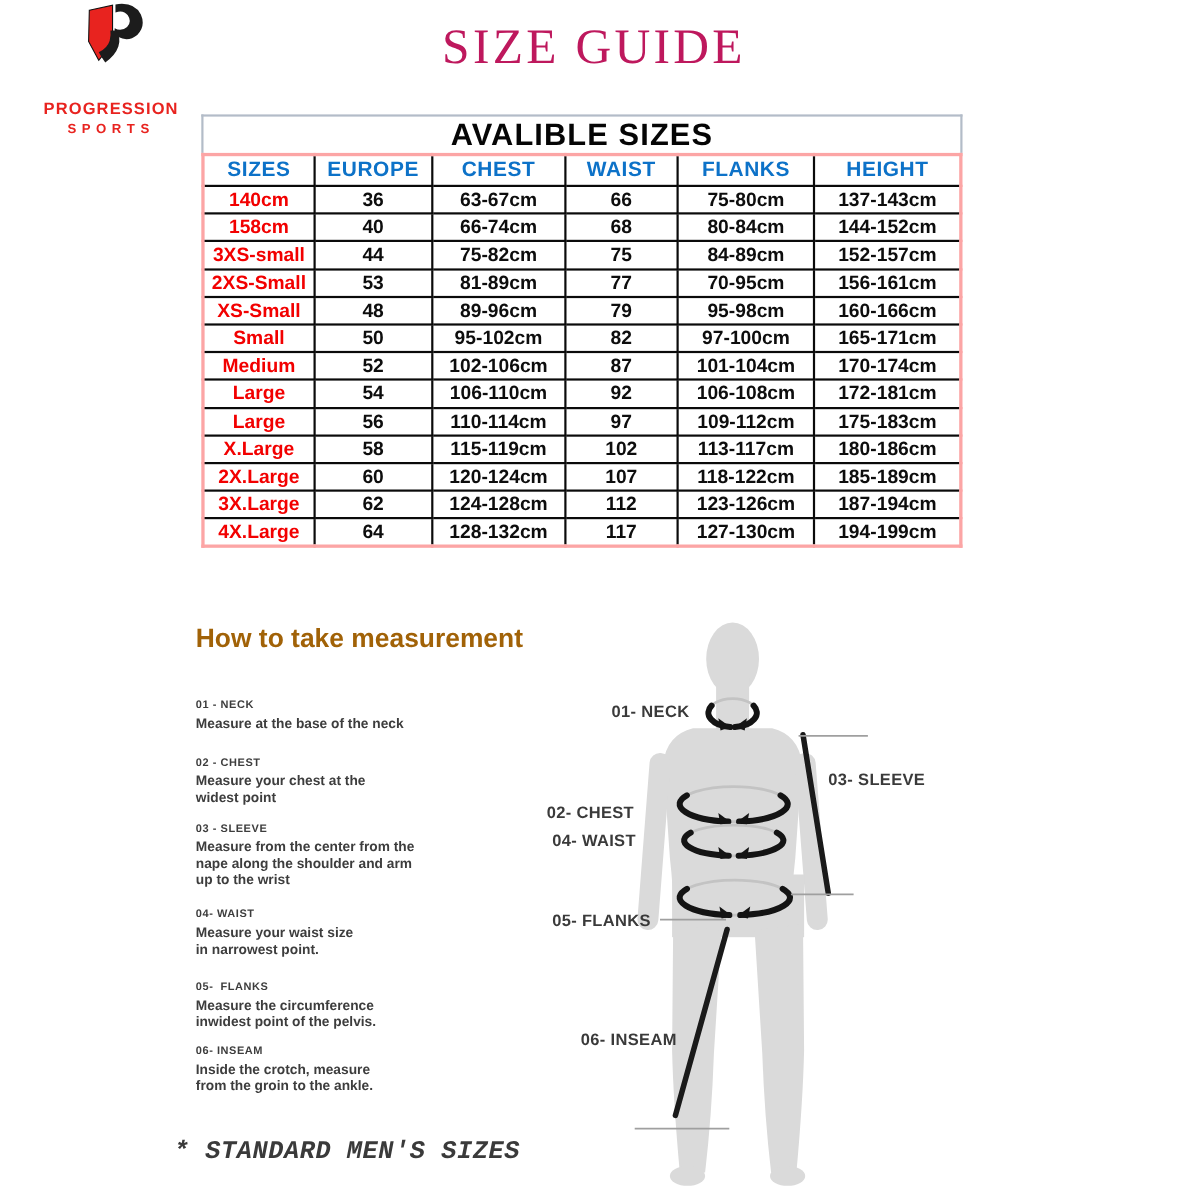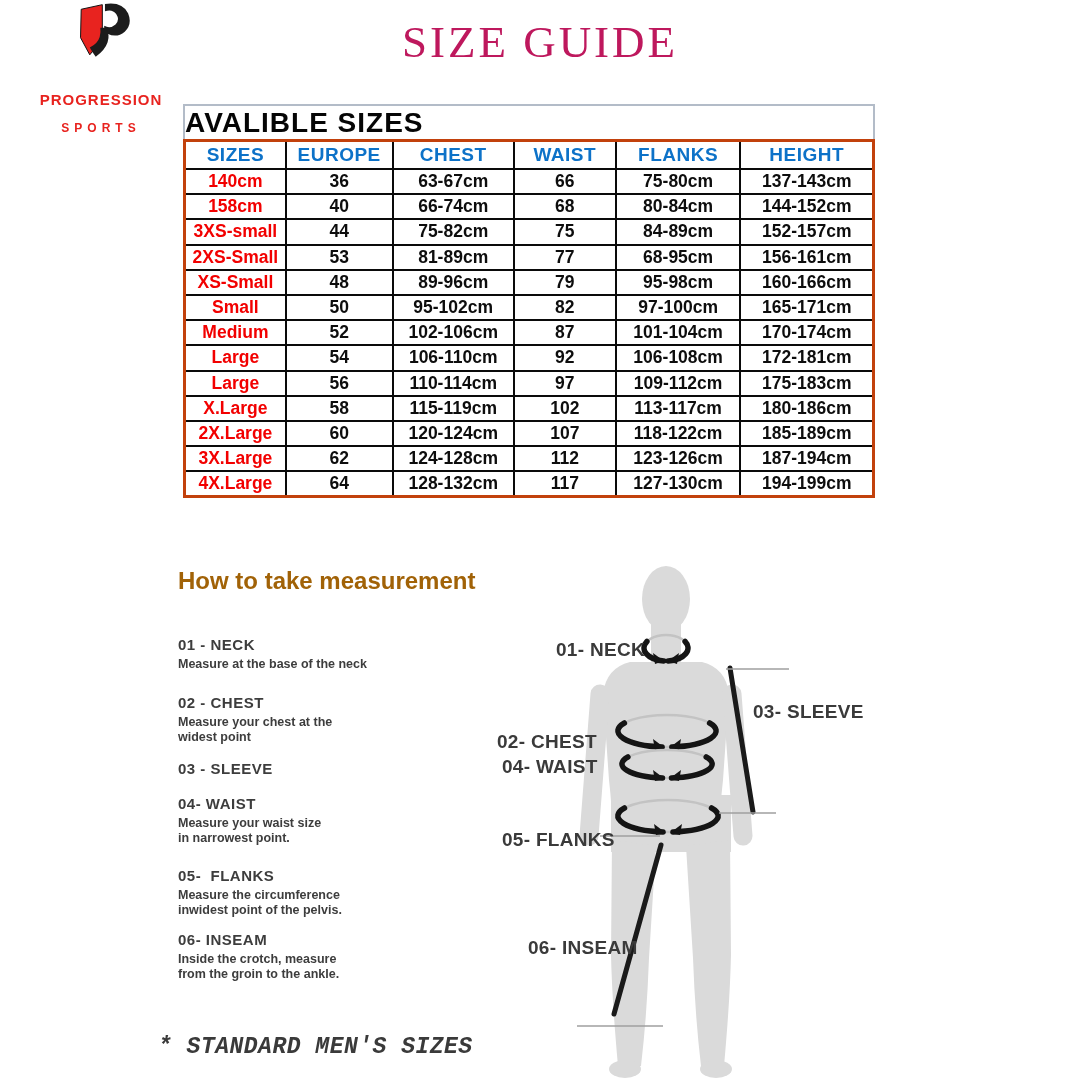--- a/index.html
+++ b/index.html
@@ -6,66 +6,66 @@
   .canvas{
     position:relative;width:1080px;height:1080px;background:#ffffff;
     font-family:"Liberation Sans", sans-serif;overflow:hidden;
     --blue:#0d72c8;--red:#f20000;--logored:#e8231f;--ink:#3a3a3a;
   }
 
   
   .logo{position:absolute;left:28px;top:2px;width:146px;text-align:center;}
   .logo svg{display:block;margin:0 auto;}
   .logo-line1{color:var(--logored);font-weight:bold;font-size:15px;letter-spacing:1px;margin-top:19px;}
-  .logo-line2{color:var(--logored);font-weight:bold;font-size:12px;letter-spacing:5px;margin-top:13px;}
+  .logo-line2{color:var(--logored);font-weight:bold;font-size:12px;letter-spacing:5px;margin-top:2px;}
 
   
   .page-title{
     position:absolute;left:0;right:0;top:16px;text-align:center;
     font-family:"Liberation Serif", serif;font-size:45px;color:#be185d;letter-spacing:3px;
   }
 
   
   .size-table{position:absolute;left:183px;top:104px;width:692px;}
   .table-title{
     border:2px solid #b3bcc8;border-bottom:none;height:33px;line-height:33px;
-    font-size:28px;font-weight:bold;color:#050505;letter-spacing:1px;
+    text-align:center;font-size:28px;font-weight:bold;color:#050505;letter-spacing:1px;
   }
-  table{width:100%;border-collapse:collapse;table-layout:fixed;border:3px solid #c2410c;}
+  table{width:100%;border-collapse:collapse;table-layout:fixed;border:3px solid #fca5a5;}
   th,td{border:2px solid #0a0a0a;text-align:center;font-weight:bold;padding:0;overflow:hidden;}
   th{height:26px;font-size:19px;color:var(--blue);letter-spacing:.5px;}
   td{height:23.2px;font-size:17.5px;color:#0d0d0d;}
   td.size-col{color:var(--red);}
 
   
   .m-heading{position:absolute;left:181px;top:544px;font-size:18px;font-weight:bold;
     letter-spacing:2px;color:#3d3d3d;}
   .m-subheading{position:absolute;left:178px;top:567px;font-size:24px;font-weight:bold;color:#a16207;}
   .m-list{position:absolute;left:178px;top:636px;width:250px;}
   .m-item{margin-bottom:18px;}
   .m-item:nth-child(1){margin-bottom:22px;}
   .m-item:nth-child(2){margin-bottom:15px;}
   .m-item:nth-child(3){margin-bottom:18px;}
   .m-item:nth-child(4){margin-bottom:21px;}
   .m-item:nth-child(5){margin-bottom:13px;}
-  .m-item-title{font-size:15px;font-weight:bold;color:#3d3d3d;letter-spacing:.5px;white-space:pre;}
+  .m-item-title{font-size:10px;font-weight:bold;color:#3d3d3d;letter-spacing:.5px;white-space:pre;}
   .m-item-desc{font-size:12.5px;font-weight:bold;color:#3d3d3d;white-space:pre-line;
     line-height:15px;margin-top:4px;}
 
   
   .figure-svg{position:absolute;left:540px;top:552px;}
   .body{fill:#dadada;}
   .arm{stroke:#dadada;stroke-width:19;stroke-linecap:round;}
   .ring-back{fill:none;stroke:#c3c3c3;stroke-width:2.5;}
   .ring{fill:none;stroke:#141414;stroke-width:5.5;stroke-linecap:round;}
   .ring-tip{fill:#141414;}
   .mline{stroke:#1a1a1a;stroke-width:5;stroke-linecap:round;}
   .thin{stroke:#9f9f9f;stroke-width:1.5;}
 
-  .figure-label{position:absolute;font-size:19px;font-weight:bold;color:#3a3a3a;letter-spacing:.3px;white-space:nowrap;}
+  .figure-label{position:absolute;font-size:15px;font-weight:bold;color:#3a3a3a;letter-spacing:.3px;white-space:nowrap;}
   #lbl-neck{left:556px;top:639px;}
   #lbl-chest{left:497px;top:731px;}
   #lbl-waist{left:502px;top:756px;}
   #lbl-sleeve{left:753px;top:701px;}
   #lbl-flanks{left:502px;top:829px;}
   #lbl-inseam{left:528px;top:937px;}
 
   
   .footer-note{position:absolute;left:158px;top:1034px;font-size:23px;font-weight:bold;
     font-style:italic;color:#3a3a3a;letter-spacing:.5px;font-family:Liberation Mono, monospace;}
@@ -131,21 +131,21 @@
             <td>75-82cm</td>
             <td>75</td>
             <td>84-89cm</td>
             <td>152-157cm</td>
           </tr>
           <tr>
             <td class="size-col">2XS-Small</td>
             <td>53</td>
             <td>81-89cm</td>
             <td>77</td>
-            <td>68-95cm</td>
+            <td>70-95cm</td>
             <td>156-161cm</td>
           </tr>
           <tr>
             <td class="size-col">XS-Small</td>
             <td>48</td>
             <td>89-96cm</td>
             <td>79</td>
             <td>95-98cm</td>
             <td>160-166cm</td>
           </tr>
@@ -223,20 +223,23 @@
         <div class="m-item-title">01 - NECK</div>
         <div class="m-item-desc">Measure at the base of the neck</div>
       </div>
       <div class="m-item">
         <div class="m-item-title">02 - CHEST</div>
         <div class="m-item-desc">Measure your chest at the
 widest point</div>
       </div>
       <div class="m-item">
         <div class="m-item-title">03 - SLEEVE</div>
+        <div class="m-item-desc">Measure from the center from the
+nape along the shoulder and arm
+up to the wrist</div>
       </div>
       <div class="m-item">
         <div class="m-item-title">04- WAIST</div>
         <div class="m-item-desc">Measure your waist size
 in narrowest point.</div>
       </div>
       <div class="m-item">
         <div class="m-item-title">05-  FLANKS</div>
         <div class="m-item-desc">Measure the circumference
 inwidest point of the pelvis.</div>

